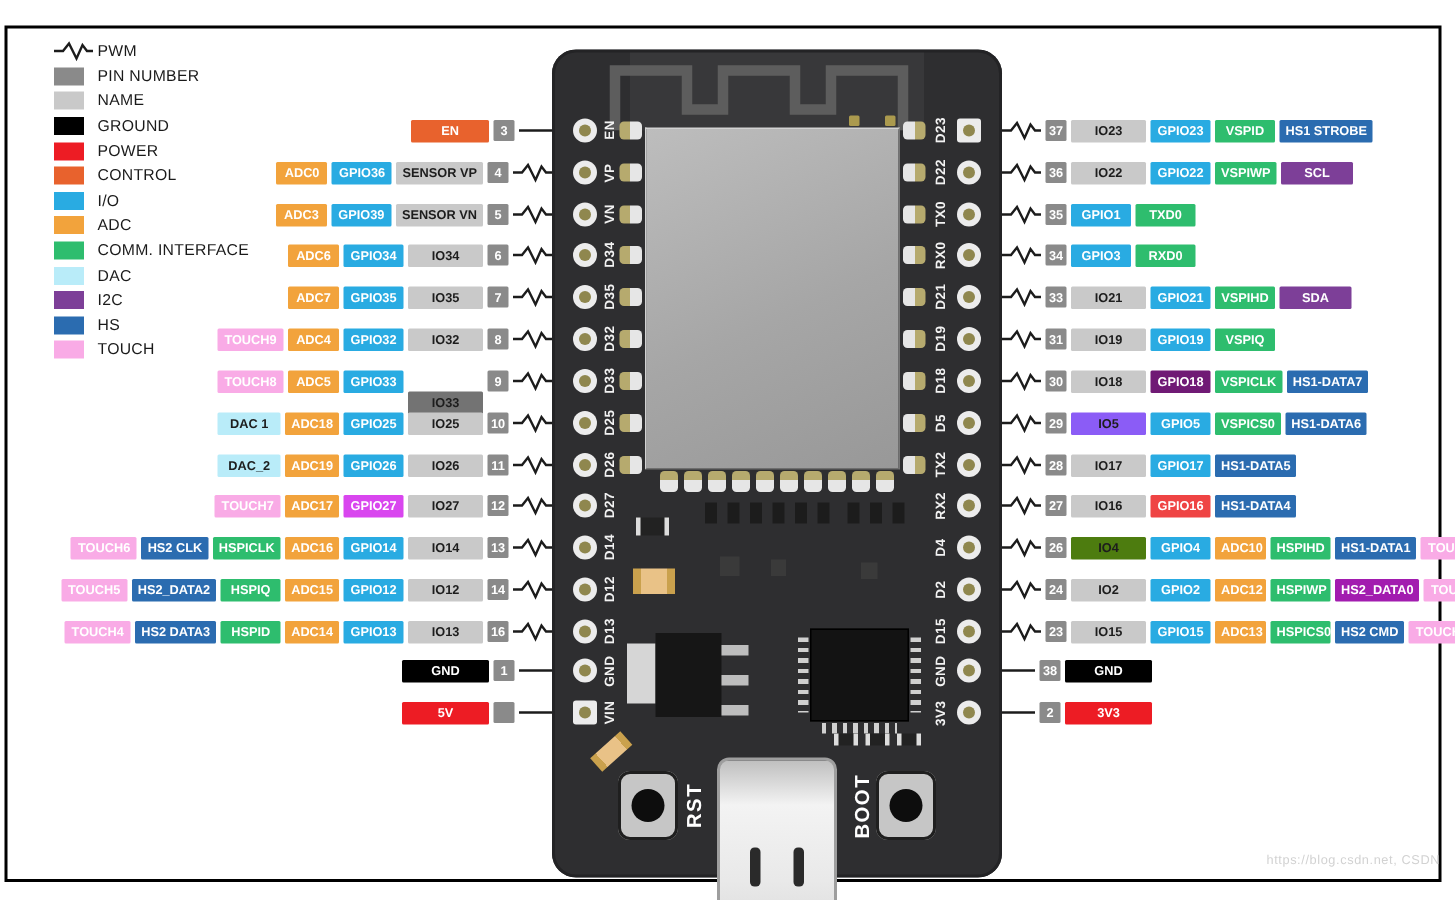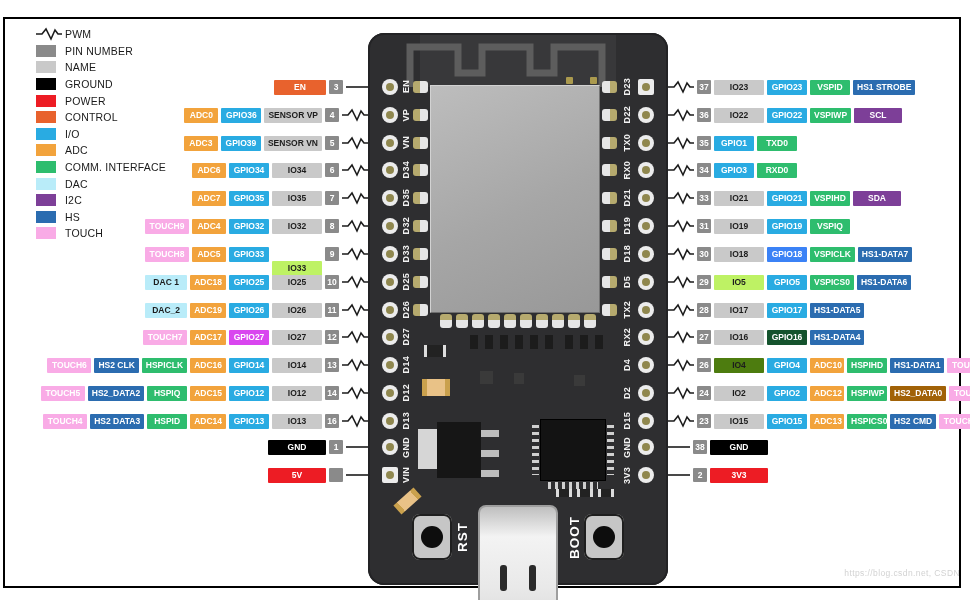--- a/index.html
+++ b/index.html
@@ -191,21 +191,21 @@
         <span class="chip t-name" style="background: rgb(201, 201, 201); color: rgb(29, 29, 29);">IO32</span>
         <span class="pin-num">8</span>
         <svg width="26" height="14" viewBox="0 0 26 14" class="conn">
           <path d="M0 7 H6 L10 2 L15 12 L19 3 L22 7 H26" fill="none" stroke="#1c1c1c" stroke-width="1.6"></path>
         </svg>
       </div>
       <div class="row left-row" style="top: 245px;">
         <span class="chip t-touch" style="background: rgb(249, 171, 230);">TOUCH8</span>
         <span class="chip t-adc" style="background: rgb(242, 163, 60);">ADC5</span>
         <span class="chip t-io" style="background: rgb(41, 171, 226);">GPIO33</span>
-        <span class="chip t-name" style="background: #bef264; color: rgb(29, 29, 29); margin-top: 28px;">IO33</span>
+        <span class="chip t-name" style="background: #737373; color: rgb(29, 29, 29); margin-top: 28px;">IO33</span>
         <span class="pin-num">9</span>
         <svg width="26" height="14" viewBox="0 0 26 14" class="conn">
           <path d="M0 7 H6 L10 2 L15 12 L19 3 L22 7 H26" fill="none" stroke="#1c1c1c" stroke-width="1.6"></path>
         </svg>
       </div>
       <div class="row left-row" style="top: 273px;">
         <span class="chip t-dac" style="background: rgb(185, 236, 249); color: rgb(29, 29, 29);">DAC 1</span>
         <span class="chip t-adc" style="background: rgb(242, 163, 60);">ADC18</span>
         <span class="chip t-io" style="background: rgb(41, 171, 226);">GPIO25</span>
         <span class="chip t-name" style="background: rgb(201, 201, 201); color: rgb(29, 29, 29);">IO25</span>
@@ -340,50 +340,50 @@
         <span class="chip t-name" style="background: rgb(201, 201, 201); color: rgb(29, 29, 29);">IO19</span>
         <span class="chip t-io" style="background: rgb(41, 171, 226);">GPIO19</span>
         <span class="chip t-comm" style="background: rgb(46, 189, 110); text-align: center;">VSPIQ</span>
       </div>
       <div class="row right-row" style="top: 245px;">
         <svg width="26" height="14" viewBox="0 0 26 14" class="conn">
           <path d="M0 7 H6 L10 2 L15 12 L19 3 L22 7 H26" fill="none" stroke="#1c1c1c" stroke-width="1.6"></path>
         </svg>
         <span class="pin-num">30</span>
         <span class="chip t-name" style="background: rgb(201, 201, 201); color: rgb(29, 29, 29);">IO18</span>
-        <span class="chip t-io" style="background: #3b82f6;">GPIO18</span>
+        <span class="chip t-io" style="background: #701a75;">GPIO18</span>
         <span class="chip t-comm" style="background: rgb(46, 189, 110);">VSPICLK</span>
         <span class="chip t-hs" style="background: rgb(43, 108, 176);">HS1-DATA7</span>
       </div>
       <div class="row right-row" style="top: 273px;">
         <svg width="26" height="14" viewBox="0 0 26 14" class="conn">
           <path d="M0 7 H6 L10 2 L15 12 L19 3 L22 7 H26" fill="none" stroke="#1c1c1c" stroke-width="1.6"></path>
         </svg>
         <span class="pin-num">29</span>
-        <span class="chip t-name" style="background: #bef264; color: rgb(29, 29, 29);">IO5</span>
+        <span class="chip t-name" style="background: #8b5cf6; color: rgb(29, 29, 29);">IO5</span>
         <span class="chip t-io" style="background: rgb(41, 171, 226);">GPIO5</span>
         <span class="chip t-comm" style="background: rgb(46, 189, 110);">VSPICS0</span>
         <span class="chip t-hs" style="background: rgb(43, 108, 176);">HS1-DATA6</span>
       </div>
       <div class="row right-row" style="top: 301px;">
         <svg width="26" height="14" viewBox="0 0 26 14" class="conn">
           <path d="M0 7 H6 L10 2 L15 12 L19 3 L22 7 H26" fill="none" stroke="#1c1c1c" stroke-width="1.6"></path>
         </svg>
         <span class="pin-num">28</span>
         <span class="chip t-name" style="background: rgb(201, 201, 201); color: rgb(29, 29, 29);">IO17</span>
         <span class="chip t-io" style="background: rgb(41, 171, 226);">GPIO17</span>
         <span class="chip t-hs" style="background: rgb(43, 108, 176);">HS1-DATA5</span>
       </div>
       <div class="row right-row" style="top: 328px;">
         <svg width="26" height="14" viewBox="0 0 26 14" class="conn">
           <path d="M0 7 H6 L10 2 L15 12 L19 3 L22 7 H26" fill="none" stroke="#1c1c1c" stroke-width="1.6"></path>
         </svg>
         <span class="pin-num">27</span>
         <span class="chip t-name" style="background: rgb(201, 201, 201); color: rgb(29, 29, 29);">IO16</span>
-        <span class="chip t-io" style="background: #14532d;">GPIO16</span>
+        <span class="chip t-io" style="background: #ef4444;">GPIO16</span>
         <span class="chip t-hs" style="background: rgb(43, 108, 176);">HS1-DATA4</span>
       </div>
       <div class="row right-row" style="top: 356px;">
         <svg width="26" height="14" viewBox="0 0 26 14" class="conn">
           <path d="M0 7 H6 L10 2 L15 12 L19 3 L22 7 H26" fill="none" stroke="#1c1c1c" stroke-width="1.6"></path>
         </svg>
         <span class="pin-num">26</span>
         <span class="chip t-name" style="background: #4d7c0f; color: rgb(29, 29, 29);">IO4</span>
         <span class="chip t-io" style="background: rgb(41, 171, 226);">GPIO4</span>
         <span class="chip t-adc" style="background: rgb(242, 163, 60);">ADC10</span>
@@ -393,21 +393,21 @@
       </div>
       <div class="row right-row" style="top: 384px;">
         <svg width="26" height="14" viewBox="0 0 26 14" class="conn">
           <path d="M0 7 H6 L10 2 L15 12 L19 3 L22 7 H26" fill="none" stroke="#1c1c1c" stroke-width="1.6"></path>
         </svg>
         <span class="pin-num">24</span>
         <span class="chip t-name" style="background: rgb(201, 201, 201); color: rgb(29, 29, 29);">IO2</span>
         <span class="chip t-io" style="background: rgb(41, 171, 226);">GPIO2</span>
         <span class="chip t-adc" style="background: rgb(242, 163, 60);">ADC12</span>
         <span class="chip t-comm" style="background: rgb(46, 189, 110);">HSPIWP</span>
-        <span class="chip t-hs" style="background: #a16207;">HS2_DATA0</span>
+        <span class="chip t-hs" style="background: #a21caf;">HS2_DATA0</span>
         <span class="chip t-touch" style="background: rgb(249, 171, 230);">TOUCH2</span>
       </div>
       <div class="row right-row" style="top: 412px;">
         <svg width="26" height="14" viewBox="0 0 26 14" class="conn">
           <path d="M0 7 H6 L10 2 L15 12 L19 3 L22 7 H26" fill="none" stroke="#1c1c1c" stroke-width="1.6"></path>
         </svg>
         <span class="pin-num">23</span>
         <span class="chip t-name" style="background: rgb(201, 201, 201); color: rgb(29, 29, 29);">IO15</span>
         <span class="chip t-io" style="background: rgb(41, 171, 226);">GPIO15</span>
         <span class="chip t-adc" style="background: rgb(242, 163, 60);">ADC13</span>

